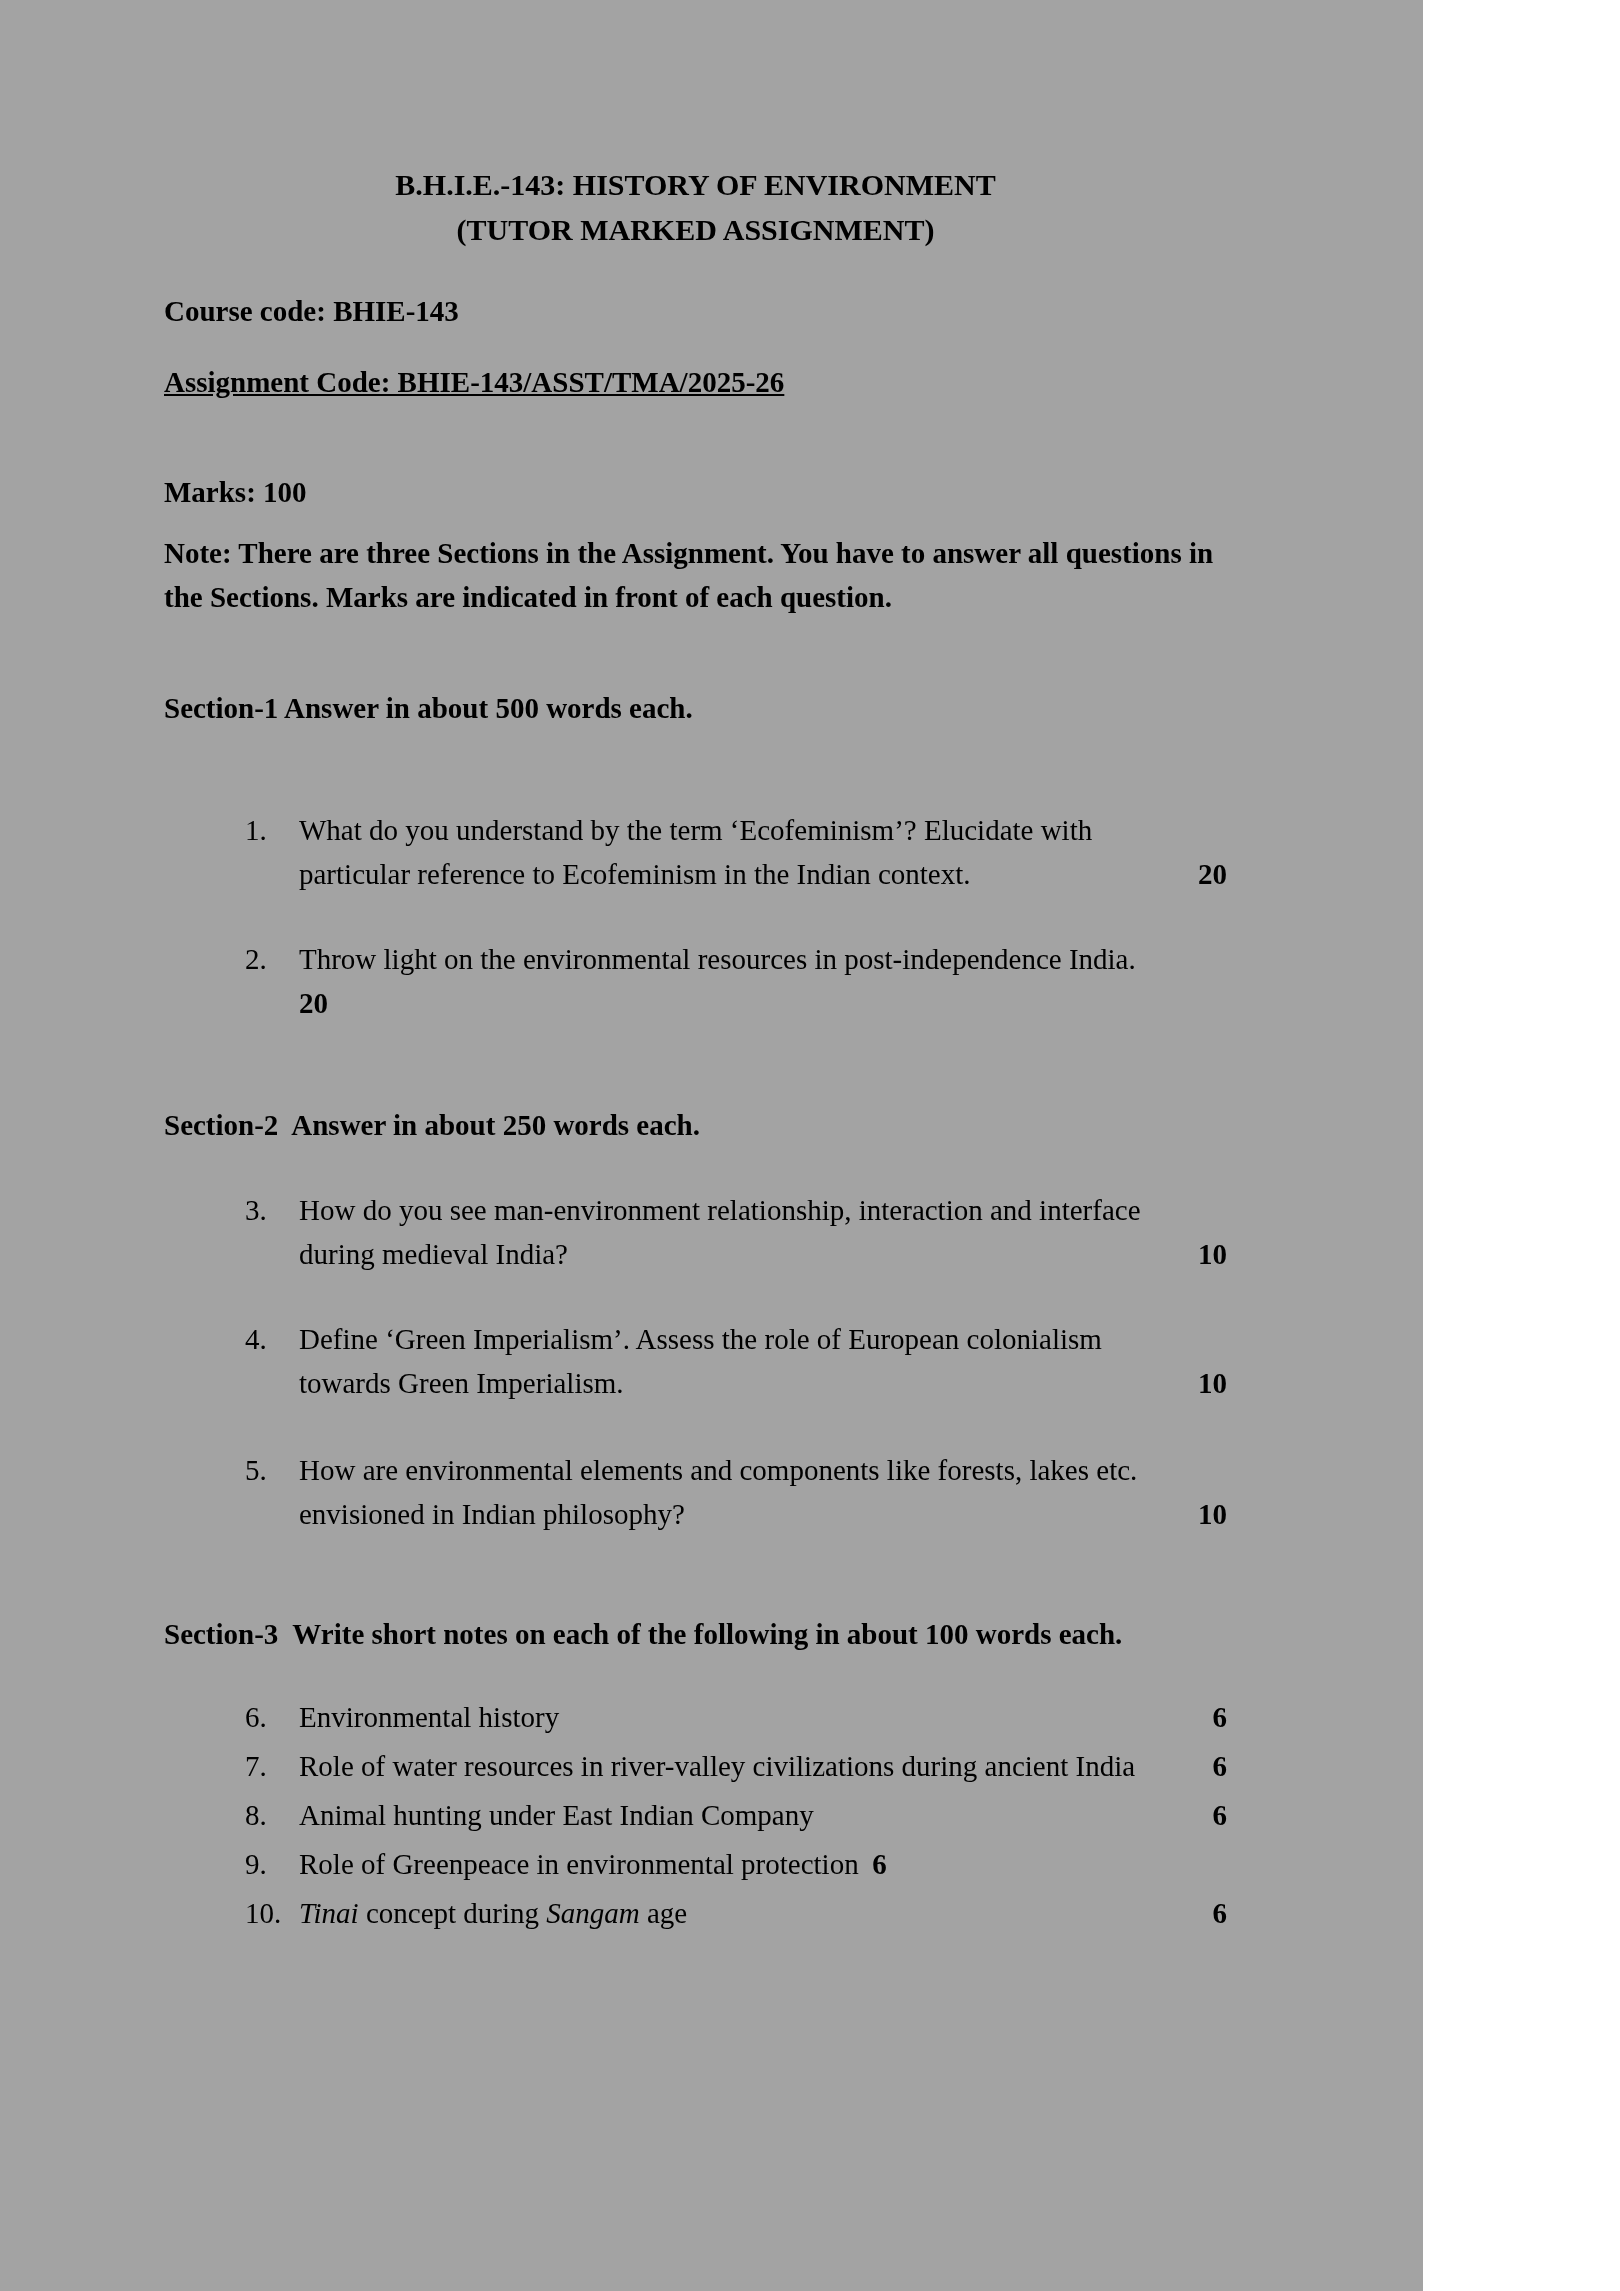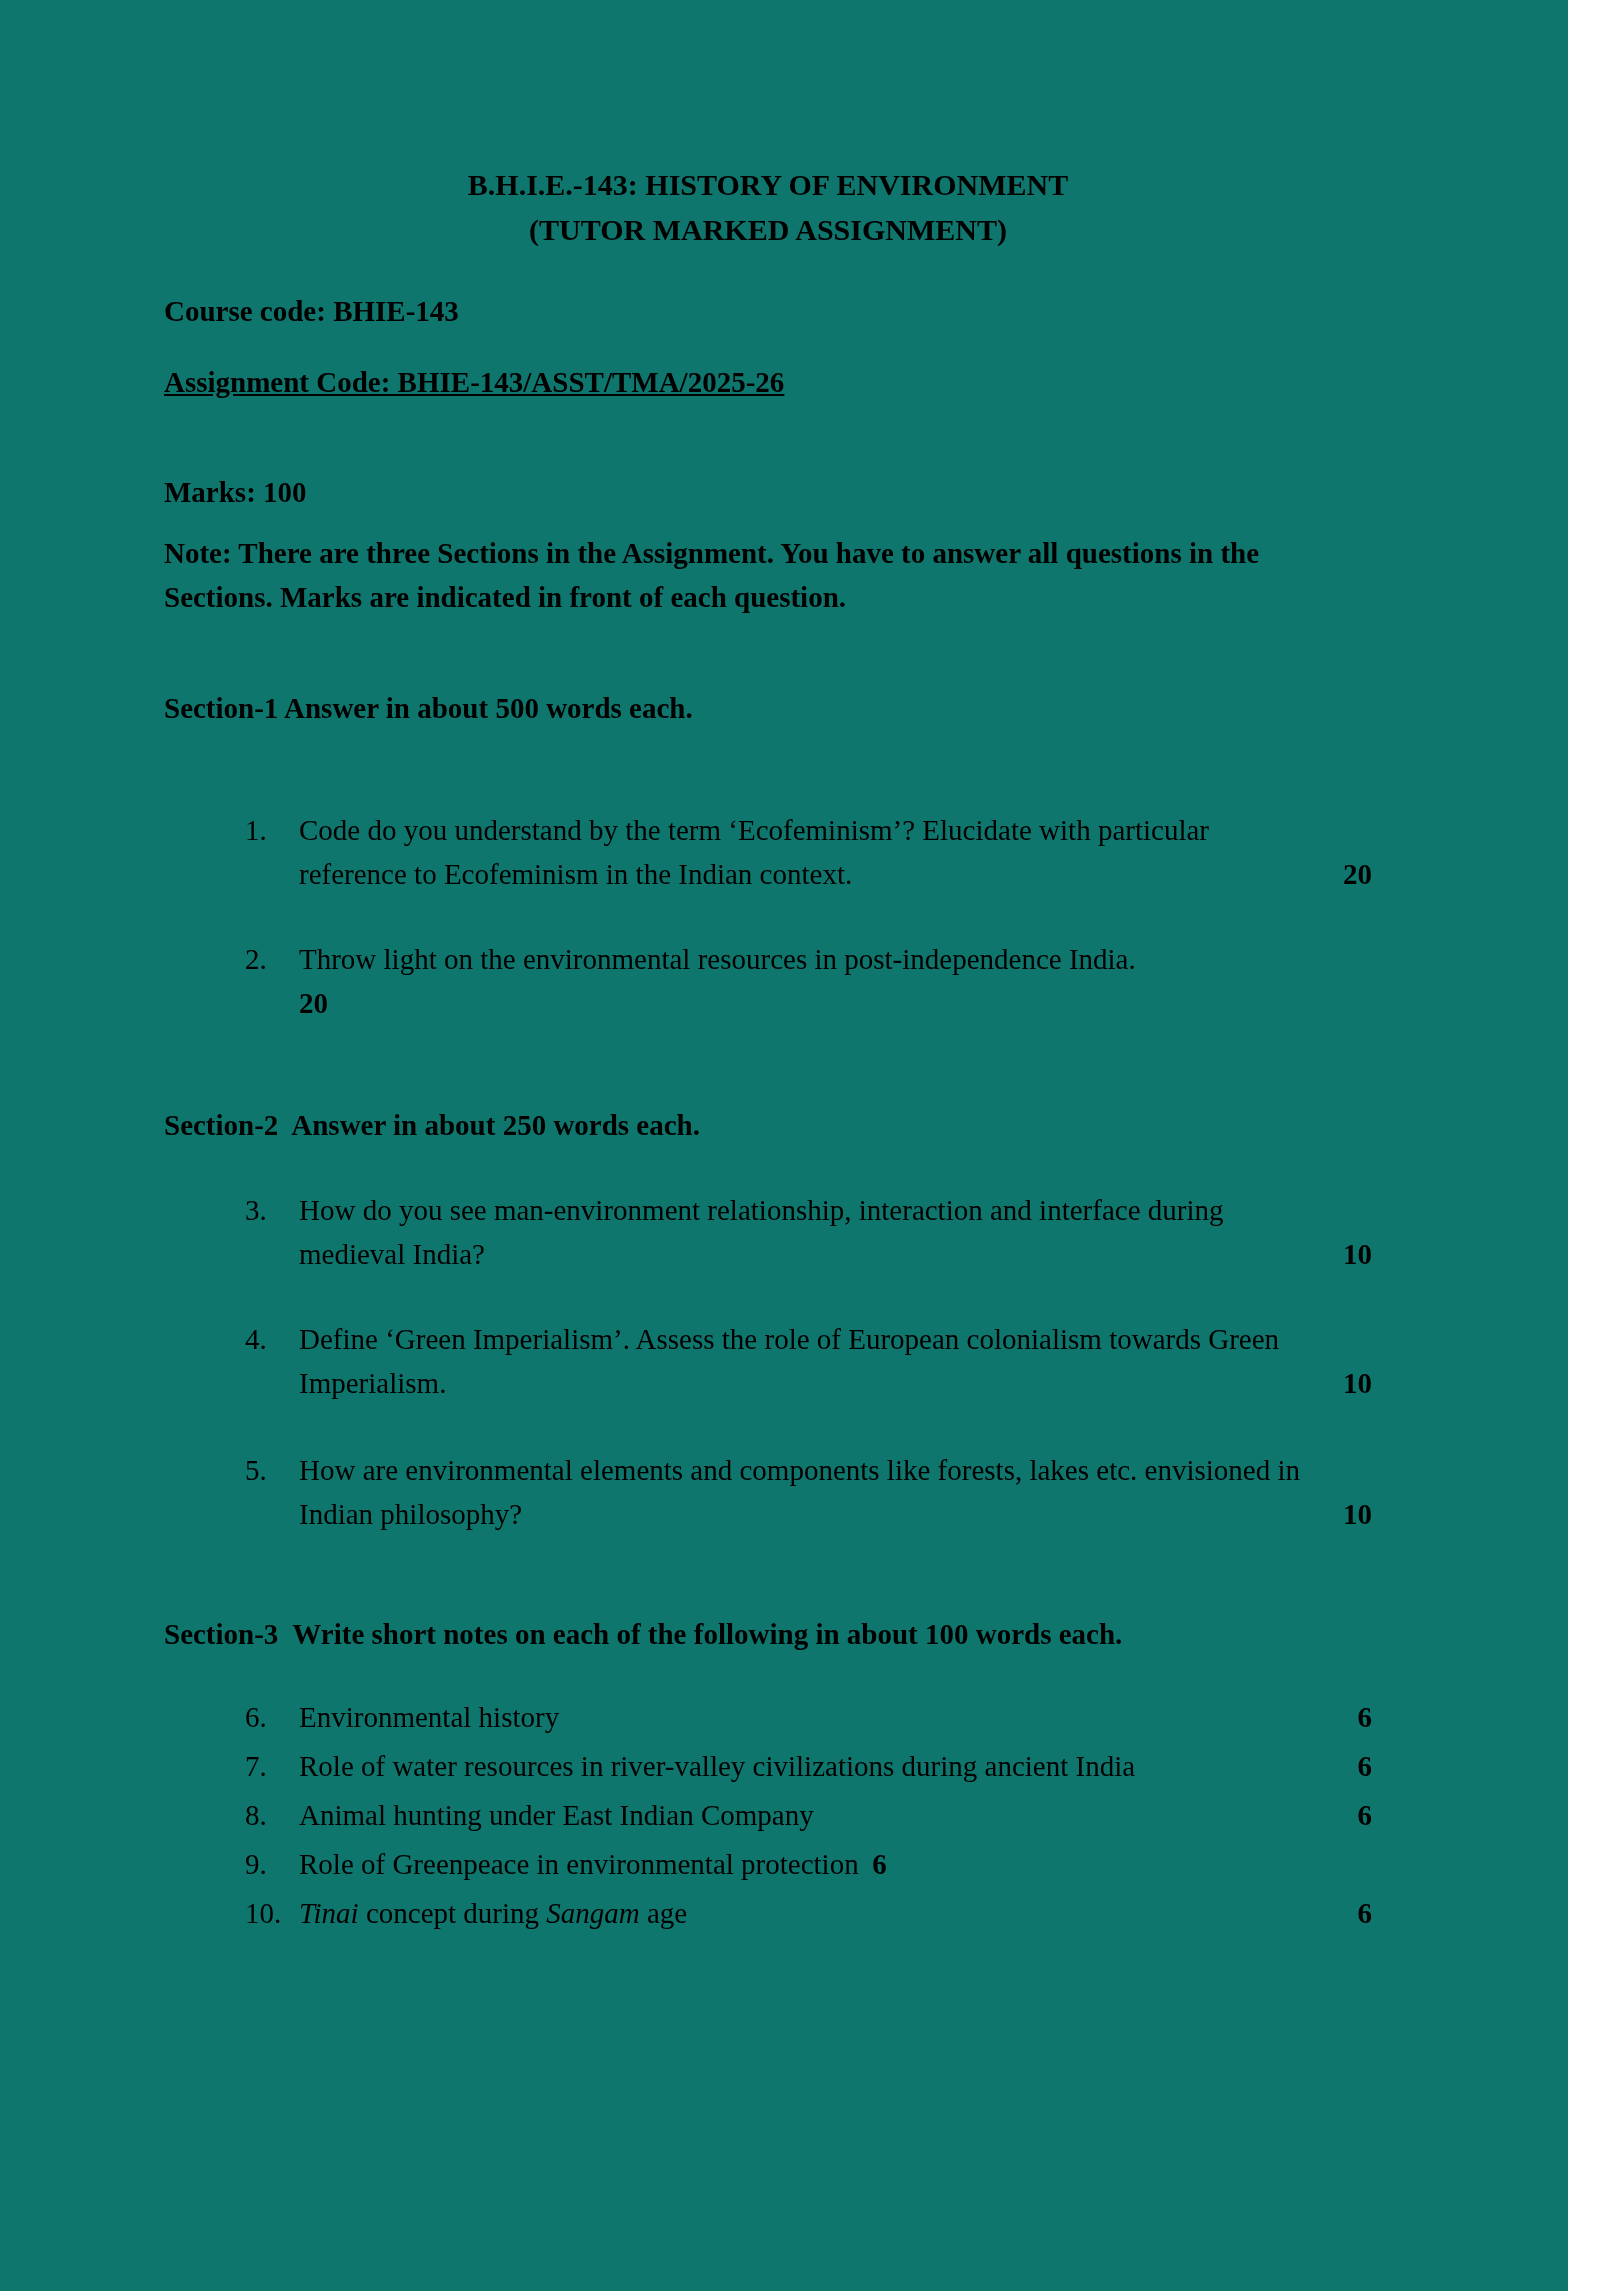--- a/index.html
+++ b/index.html
@@ -1,20 +1,20 @@
 <!DOCTYPE html>
 <html><head>
 <meta charset="utf-8">
 <style>
   html, body { margin: 0; padding: 0; background: #ffffff; }
   .page {
     position: relative;
-    width: 1568px;
+    width: 1423px;
     height: 2292px;
-    background: #0f766e;
+    background: #a3a3a3;
     color: #000000;
     font-family: "Liberation Serif", "DejaVu Serif", serif;
     font-size: 29px;
     line-height: 44px;
     overflow: hidden;
   }
   .content {
     padding: 162px 196px 0 164px; 
   }
   .title-block {
@@ -91,21 +91,21 @@
     <div class="meta-line meta-course">Course code: BHIE-143</div>
     <div class="meta-line meta-assignment">Assignment Code: BHIE-143/ASST/TMA/2025-26</div>
     <div class="meta-line meta-marks">Marks: 100</div>
 
     <div class="note">Note: There are three Sections in the Assignment. You have to answer all questions in the Sections. Marks are indicated in front of each question.</div>
 
     <div class="section-heading sec1-heading">Section-1 Answer in about 500 words each.</div>
 
     <div class="q-row q1">
       <div class="q-num">1.</div>
-      <div class="q-body">Code do you understand by the term ‘Ecofeminism’? Elucidate with particular reference to Ecofeminism in the Indian context.</div>
+      <div class="q-body">What do you understand by the term ‘Ecofeminism’? Elucidate with particular reference to Ecofeminism in the Indian context.</div>
       <div class="q-marks">20</div>
     </div>
 
     <div class="q-row q2">
       <div class="q-num">2.</div>
       <div class="q-body">
         <span>Throw light on the environmental resources in post-independence India.</span>
         <div class="q-marks-newline">20</div>
       </div>
     </div>

